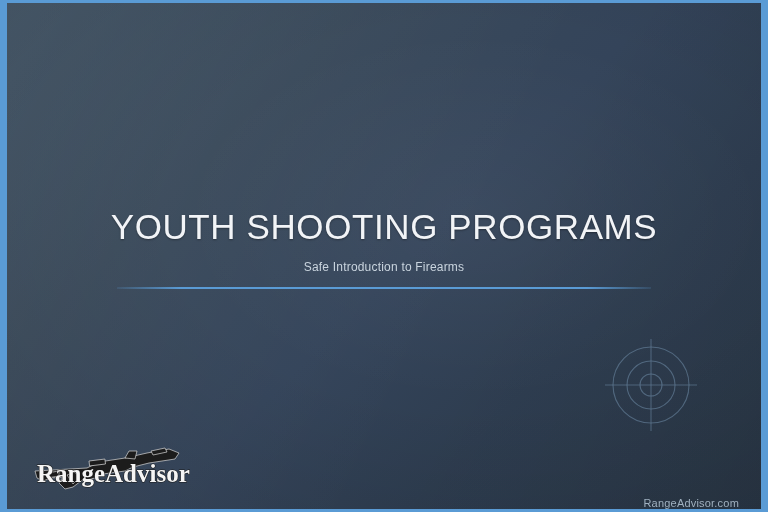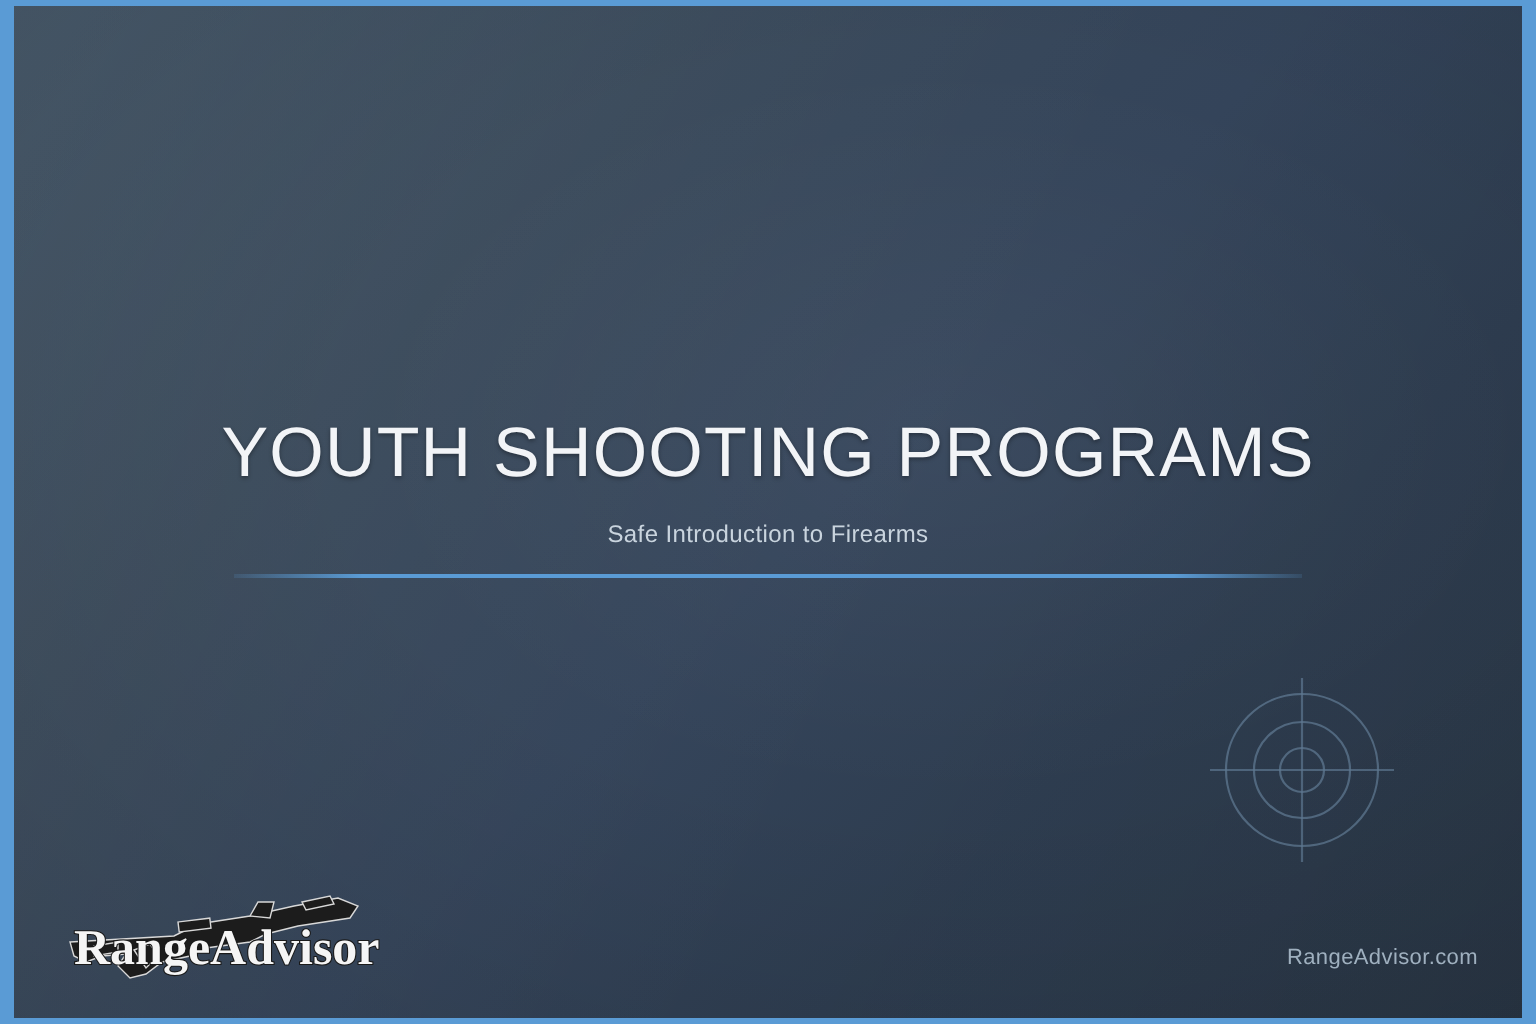--- a/index.html
+++ b/index.html
@@ -88,21 +88,21 @@
     left: 22px;
     bottom: 12px;
     width: 172px;
     height: 66px;
   }
 
   
   #footer-text {
     position: absolute;
     right: 22px;
-    bottom: 24px;
+    bottom: 0;
     font-size: 11px;
     color: #9fb0bf;
     letter-spacing: 0.2px;
     margin-top: 48px;
   }
 </style>
 </head>
 <body>
 
 <div id="slide">

